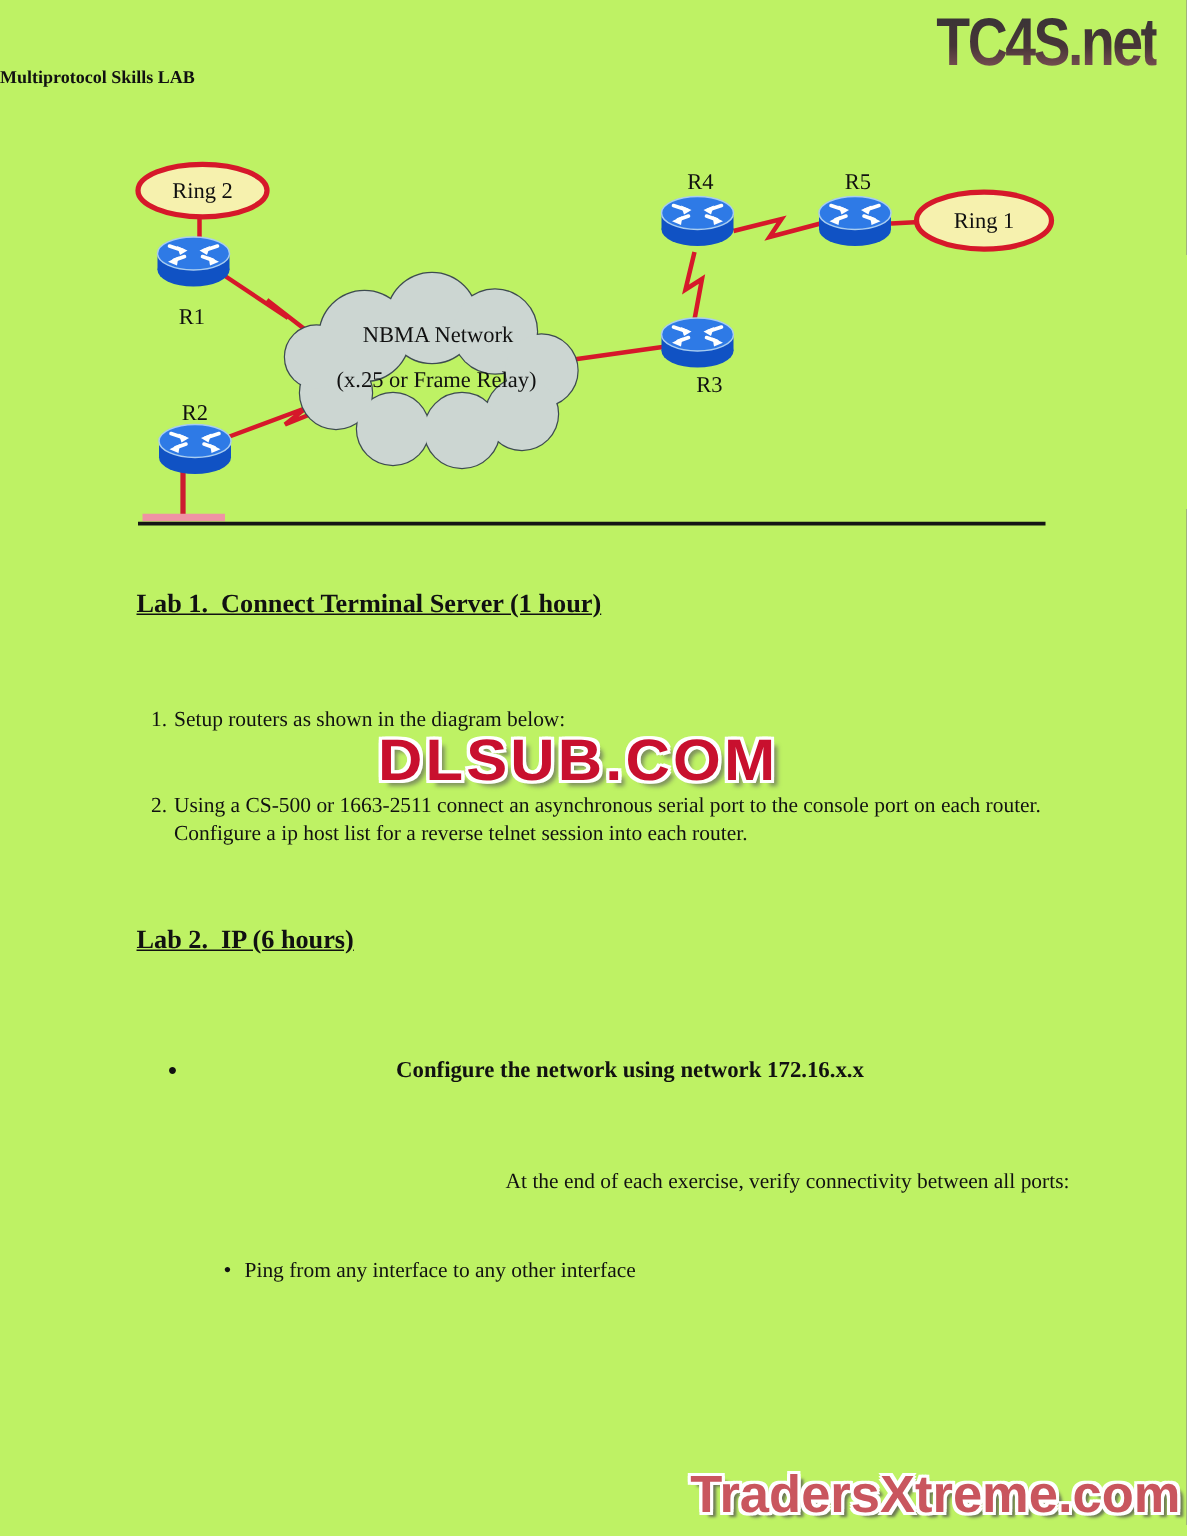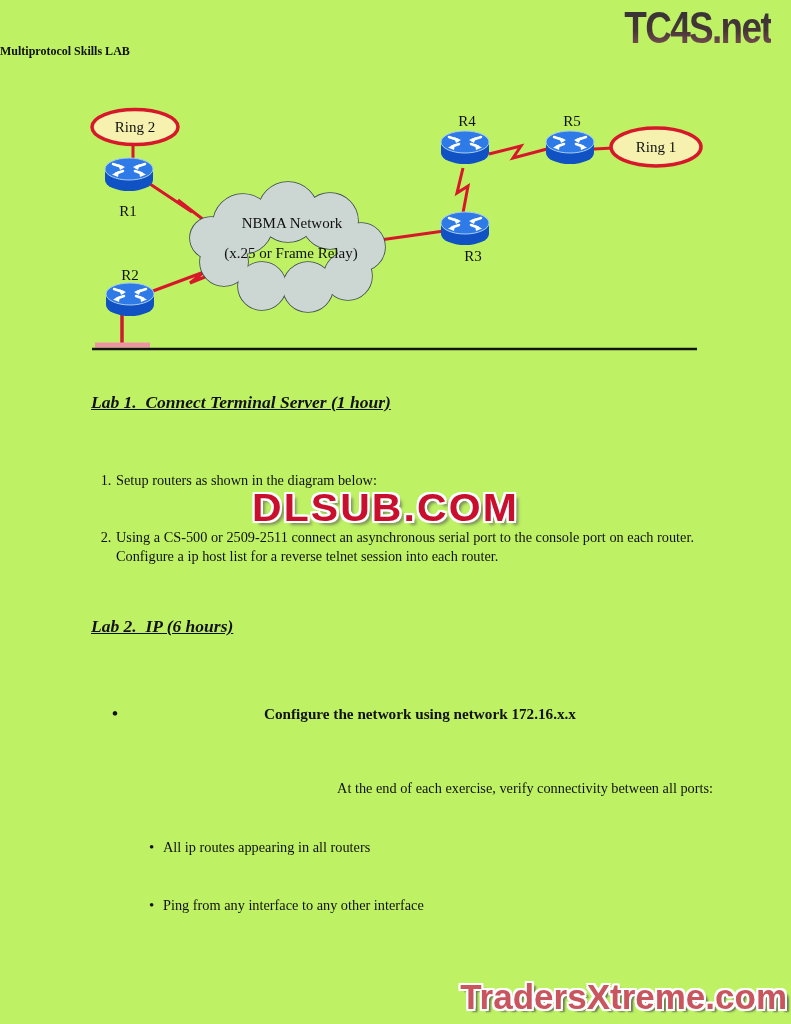--- a/index.html
+++ b/index.html
@@ -57,21 +57,21 @@
       -2px -2px 0 #fff, 2px -2px 0 #fff, -2px 2px 0 #fff, 2px 2px 0 #fff,
       4px 3px 2px rgba(80,80,80,.75);
   }
   
   .content{
     position:absolute;left:91px;top:391px;width:622px;
     font-size:14.3px;line-height:1.34;
   }
   .content *{white-space:pre-wrap;}
   .lab-heading{
-    font-size:17.5px;font-weight:bold;font-style:italic;
+    font-size:17.5px;font-weight:bold;
     text-decoration:underline;margin:0;
   }
   .lab-heading.h2{margin-top:10px;}
   ol.num{margin:18px 0 0 0;padding:0 0 0 24px;}
   ol.num li{margin:0;padding-left:1px;}
   .bold-bullets{list-style:none;margin:26px 0 0 0;padding:0;}
   .bold-bullets li{
     font-weight:bold;font-size:15.2px;line-height:1.42;
     padding-left:36px;position:relative;text-align:center;
   }
@@ -191,31 +191,30 @@
     </g>
   </svg>
 
   <div class="wm-dlsub">DLSUB.COM</div>
 
   <div class="content">
 
     <p class="lab-heading">Lab 1.  Connect Terminal Server (1 hour)</p>
     <ol class="num">
       <li>Setup routers as shown in the diagram below:</li>
-      <li>Using a CS-500 or 2509-2511 connect an asynchronous serial port to the console port on each router.  Configure a ip host list for a reverse telnet session into each router.</li>
+      <li>Using a CS-500 or 1663-2511 connect an asynchronous serial port to the console port on each router.  Configure a ip host list for a reverse telnet session into each router.</li>
     </ol>
 
     <p class="lab-heading h2">Lab 2.  IP (6 hours)</p>
     <ul class="bold-bullets">
       <li>Configure the network using network 172.16.x.x</li>
     </ul>
 
     <p class="verify-intro">At the end of each exercise, verify connectivity between all ports:</p>
     <ul class="sub-bullets">
-      <li>All ip routes appearing in all routers</li>
       <li>Ping from any interface to any other interface</li>
     </ul>
 
   </div>
 
   <div class="wm-traders">TradersXtreme.com</div>
 
 </div>
 
 </body></html>

